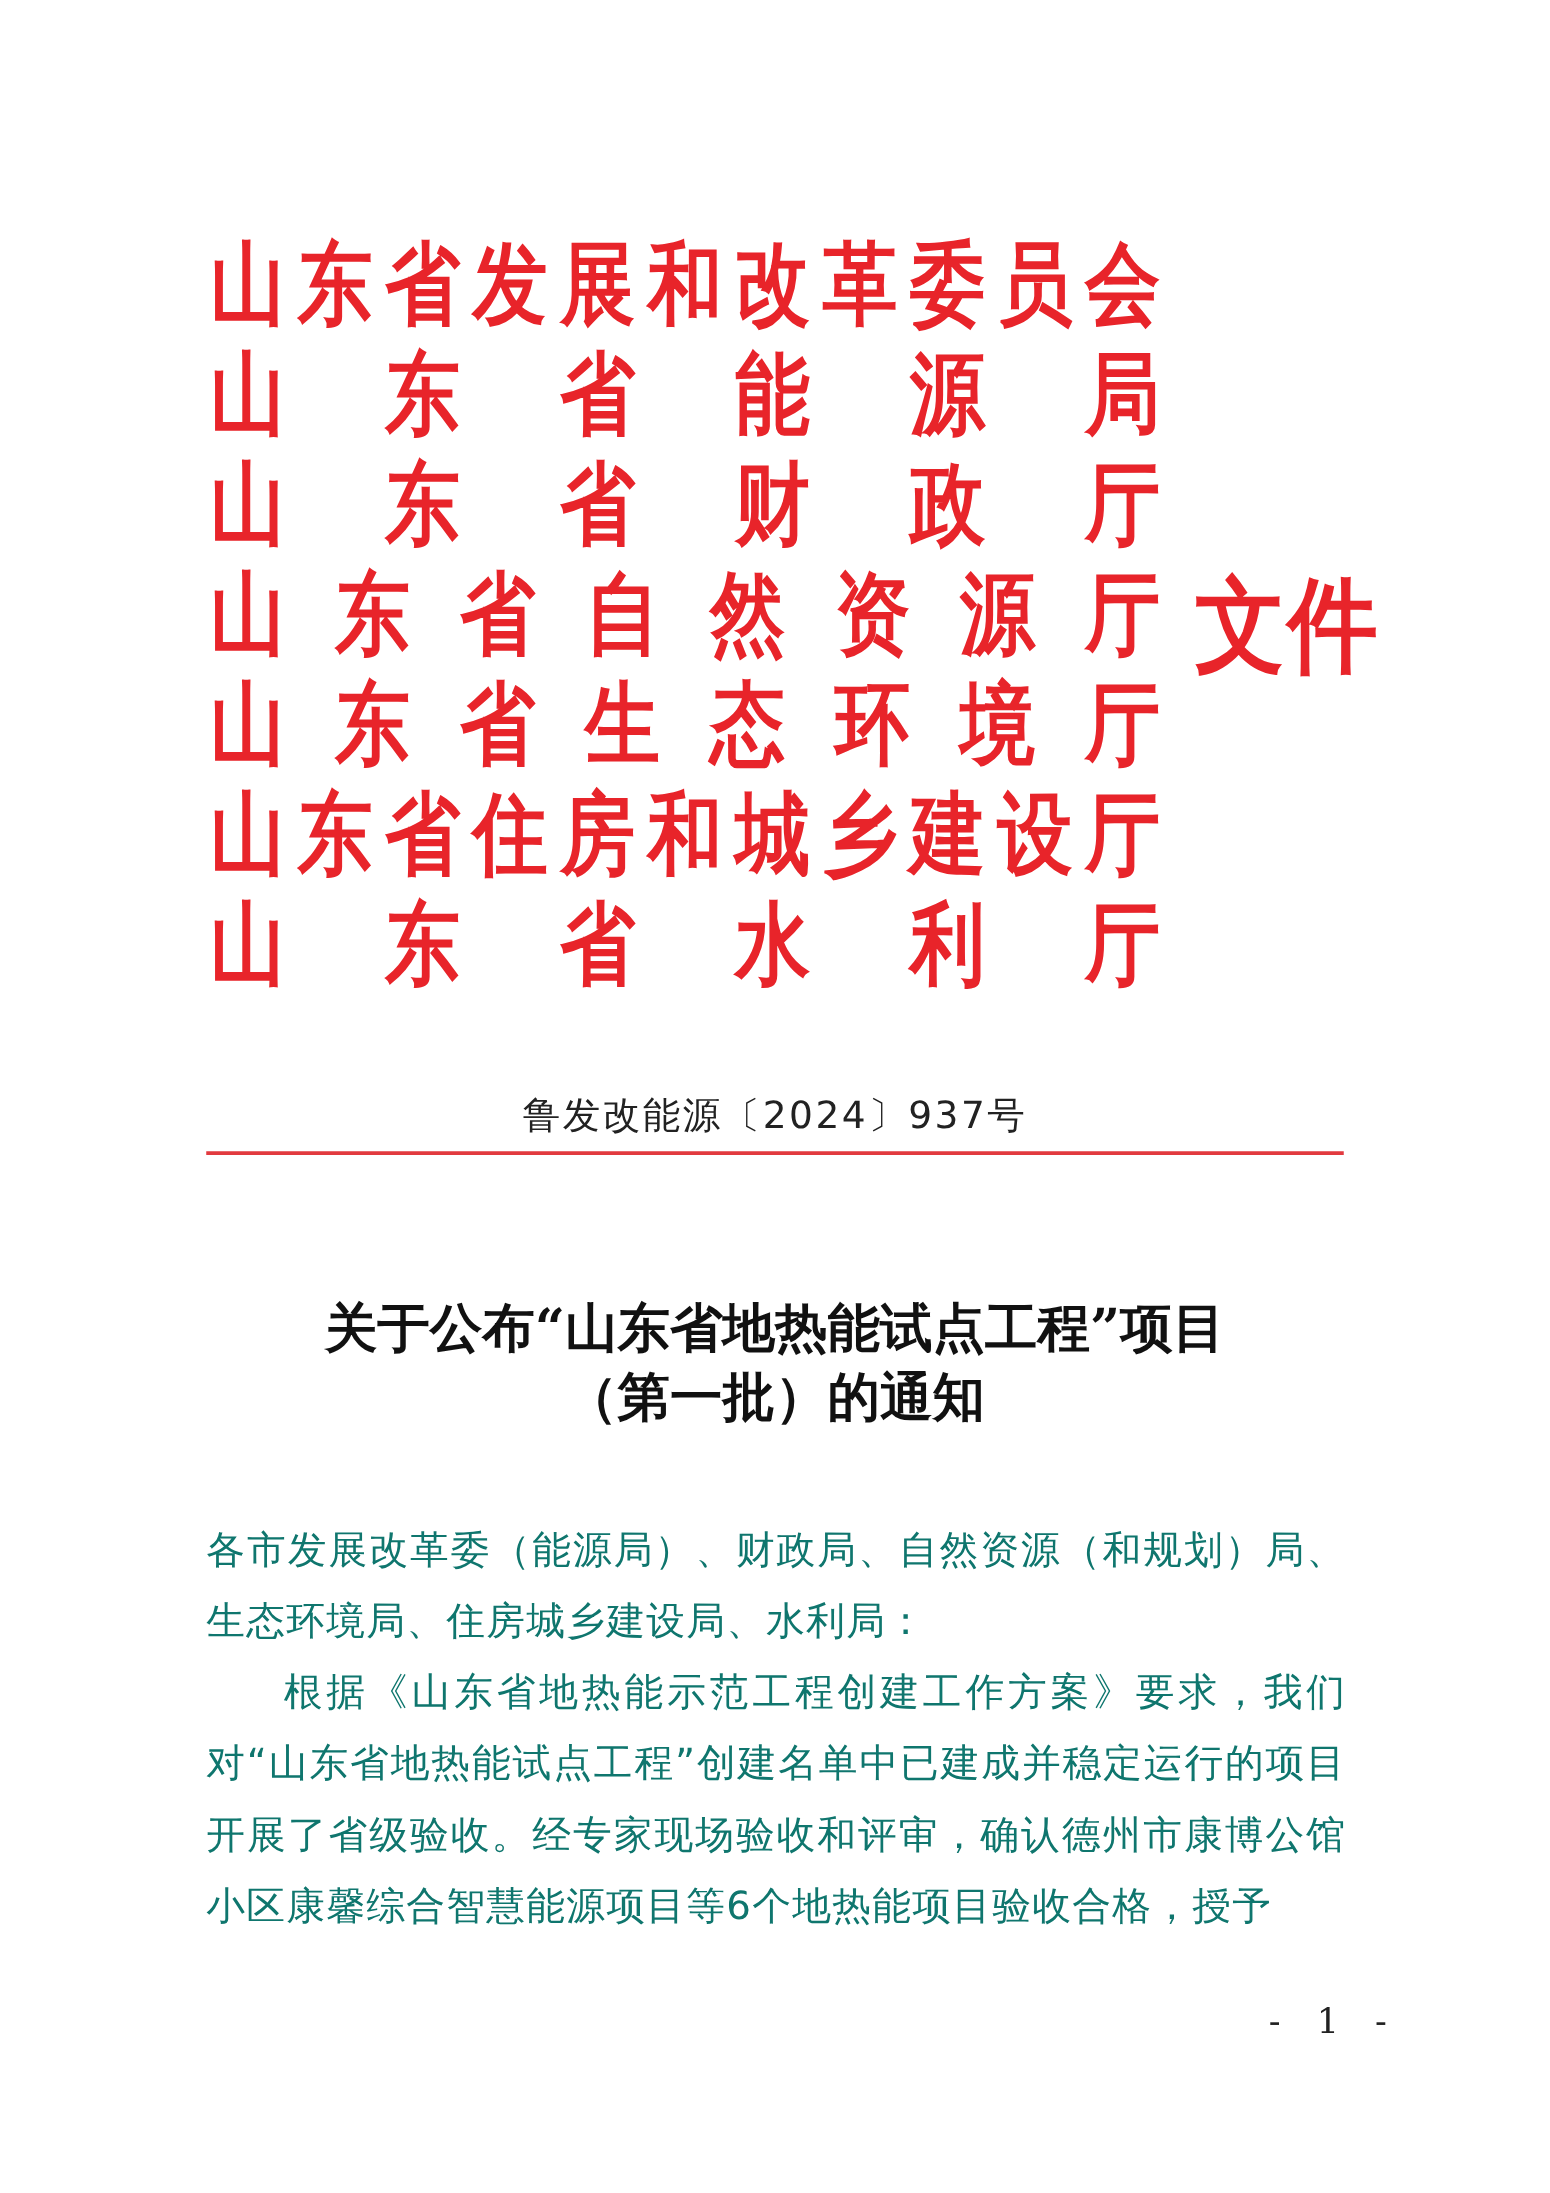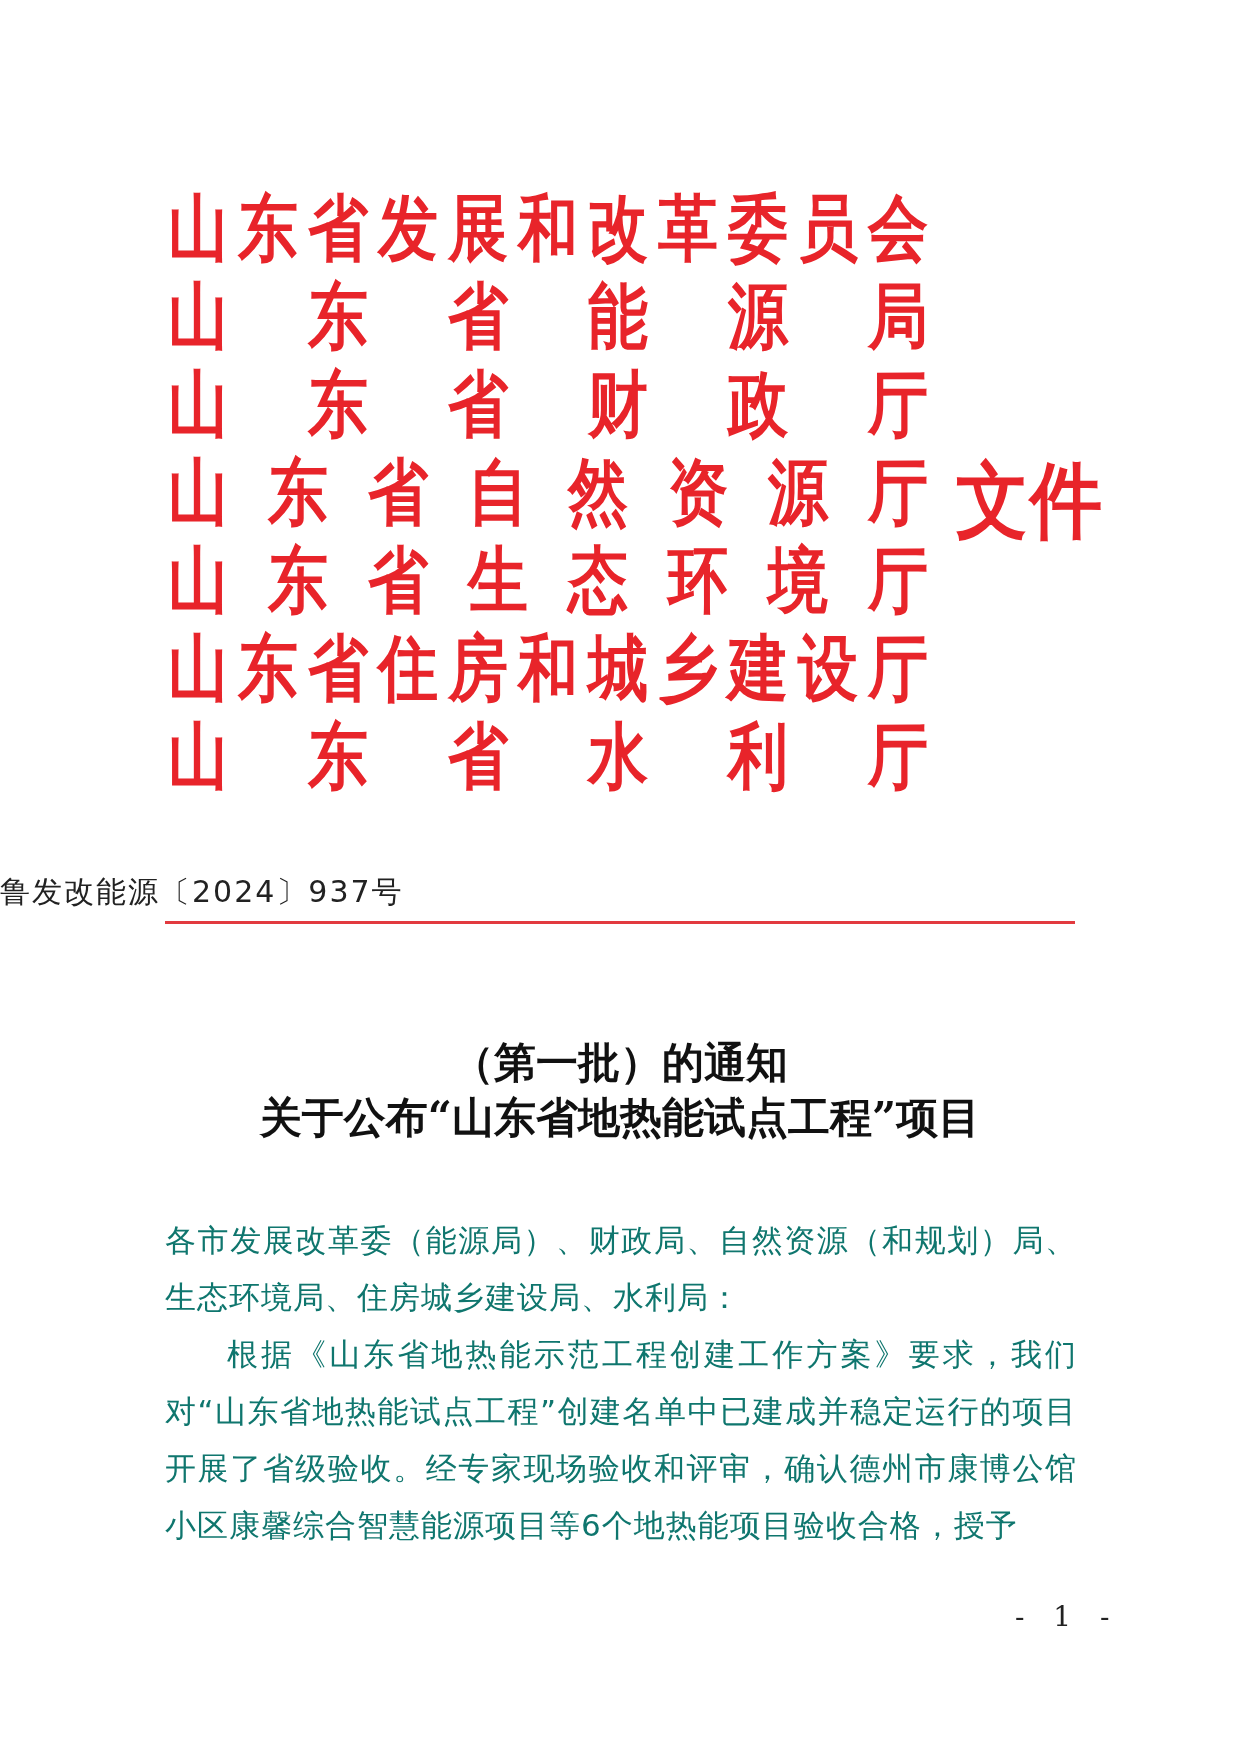--- a/index.html
+++ b/index.html
@@ -18,21 +18,21 @@
     }
     .org-line span { display: inline-block; text-align: center; }
     .wenjian {
       position: absolute; left: 956px; top: 455px;
       color: #e8242a; font-weight: bold; font-size: 72px; line-height: 90px;
       letter-spacing: 2px; transform: scaleY(1.15);
       font-family: "DejaVu Serif", "Liberation Serif", serif;
     }
     .doc-number {
       position: absolute; left: 0; width: 1240px; top: 872px;
-      text-align: left; font-size: 30px; letter-spacing: 2px;
+      text-align: center; font-size: 30px; letter-spacing: 2px;
       font-family: "DejaVu Sans", "Liberation Sans", sans-serif;
       color: #222;
     }
     .red-rule {
       position: absolute; left: 165px; top: 921px; width: 910px; height: 3px;
       background: #e23a3f;
     }
     .title {
       position: absolute; left: 0; width: 1240px; top: 1035px;
       text-align: center; font-size: 42px; font-weight: bold; line-height: 55px;
@@ -129,22 +129,22 @@
   </div>
 </div>
 
 <div class="wenjian">文件</div>
 
 <div class="doc-number">鲁发改能源〔2024〕937号</div>
 
 <div class="red-rule"></div>
 
 <div class="title">
+  <div>关于公布“山东省地热能试点工程”项目</div>
   <div>（第一批）的通知</div>
-  <div>关于公布“山东省地热能试点工程”项目</div>
 </div>
 
 <div class="body-text">
   <p>各市发展改革委（能源局）、财政局、自然资源（和规划）局、生态环境局、住房城乡建设局、水利局：</p>
   <p class="indent">根据《山东省地热能示范工程创建工作方案》要求，我们对“山东省地热能试点工程”创建名单中已建成并稳定运行的项目开展了省级验收。经专家现场验收和评审，确认德州市康博公馆小区康馨综合智慧能源项目等6个地热能项目验收合格，授予</p>
 </div>
 
 <div class="page-number">- 1 -</div>
 
 </body></html>

